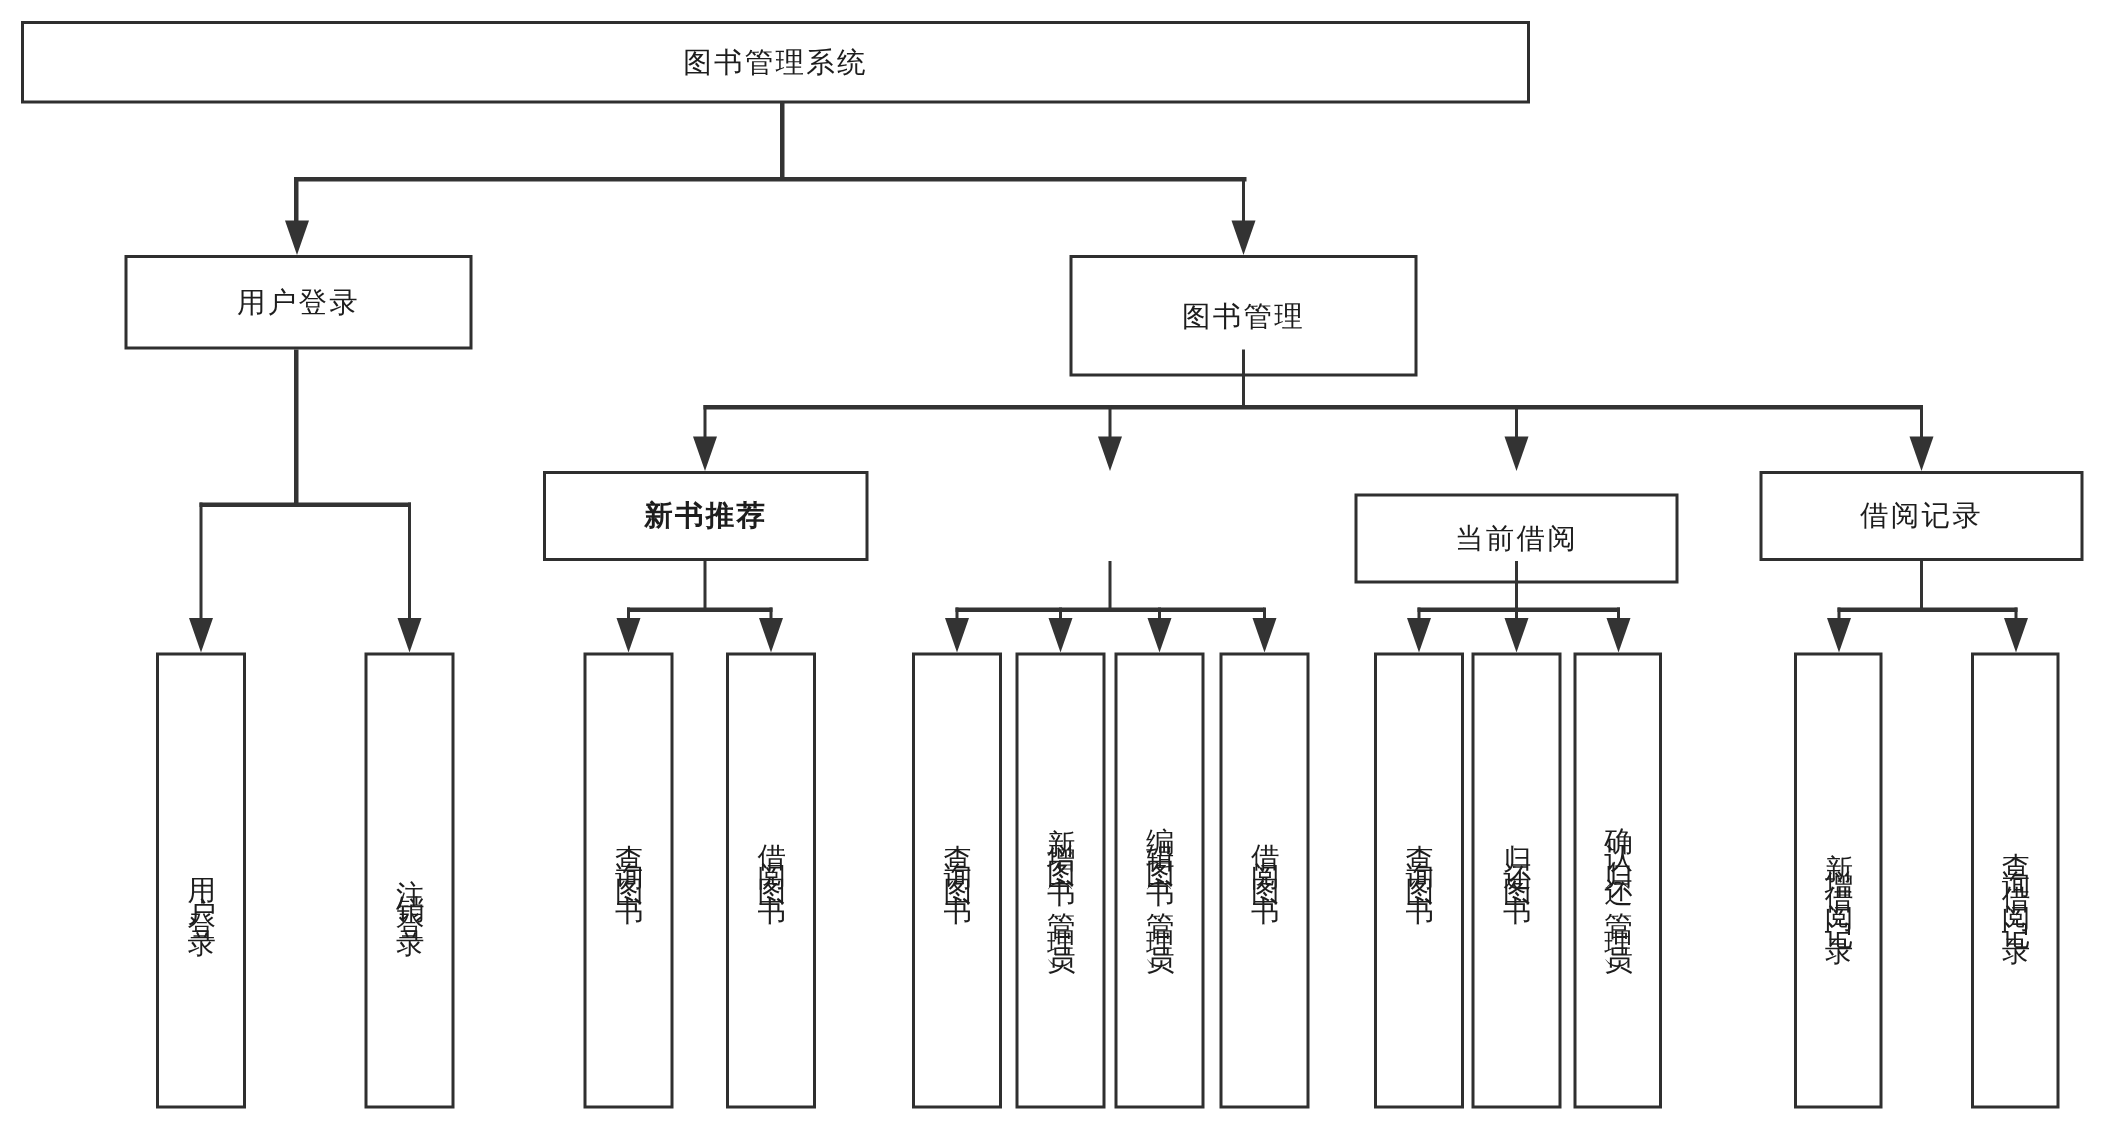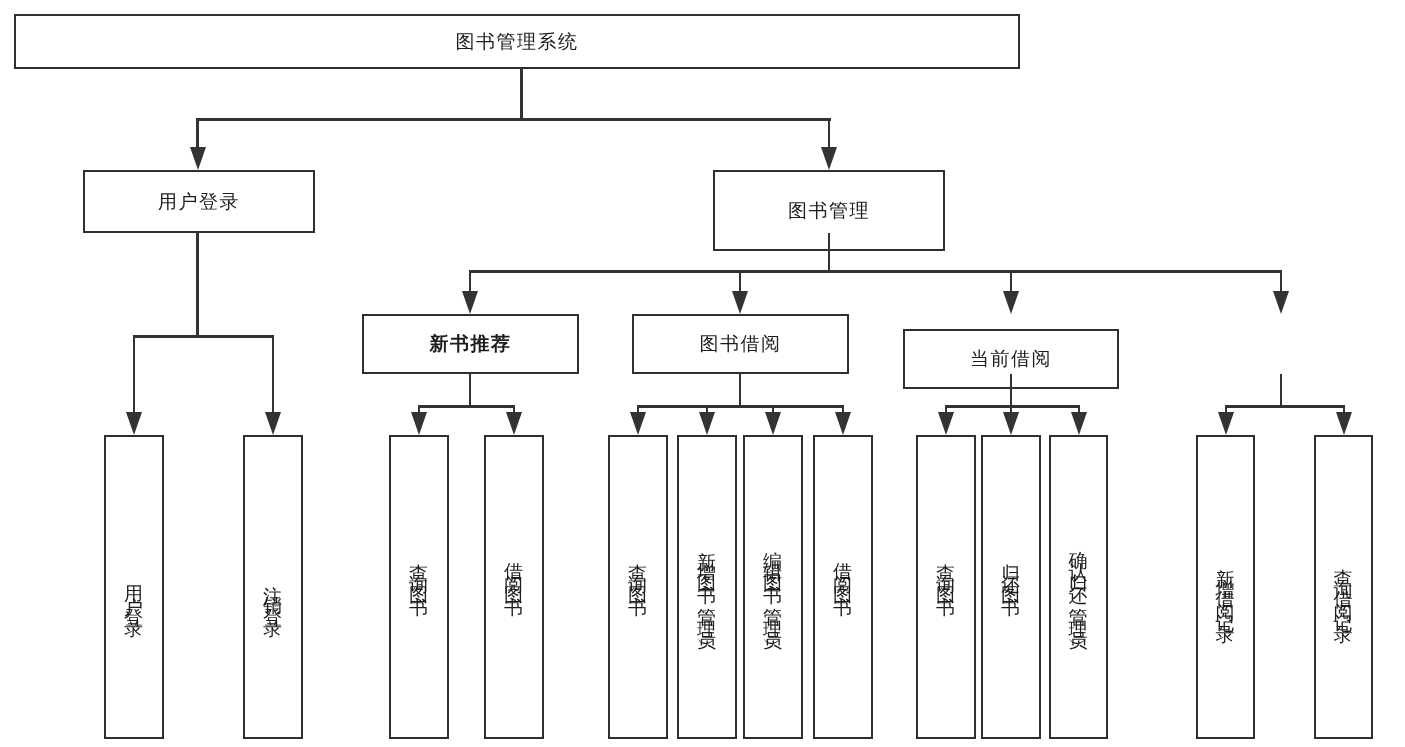--- a/index.html
+++ b/index.html
@@ -76,25 +76,25 @@
   <div class="vline" style="left:738.75px;top:270px;height:23px;"></div>
   <div class="arrow" style="left:732px;top:291px;"></div>
   <div class="vline" style="left:1009.75px;top:270px;height:23px;"></div>
   <div class="arrow" style="left:1003px;top:291px;"></div>
   <div class="vline" style="left:1279.75px;top:270px;height:23px;"></div>
   <div class="arrow" style="left:1273px;top:291px;"></div>
 
   <div class="box hbox" style="left:362px;top:314px;width:217px;height:60px;font-weight:bold;">
     <span>新书推荐</span>
   </div>
-  <div class="box hbox" style="left:632px;top:314px;width:217px;height:60px;">
-    <span>图书借阅</span>
-  </div>
   <div class="box hbox" style="left:903px;top:329px;width:216px;height:60px;">
     <span>当前借阅</span>
+  </div>
+  <div class="box hbox" style="left:1173px;top:314px;width:216px;height:60px;">
+    <span>借阅记录</span>
   </div>
 
   <div class="vline" style="left:468.75px;top:374px;height:33px;"></div>
   <div class="vline" style="left:738.75px;top:374px;height:33px;"></div>
   <div class="vline" style="left:1009.75px;top:374px;height:33px;"></div>
   <div class="vline" style="left:1279.75px;top:374px;height:33px;"></div>
 
   <div class="hline" style="left:418px;top:405px;width:97px;"></div>
   <div class="vline" style="left:417.75px;top:405px;height:9px;"></div>
   <div class="arrow" style="left:411px;top:412px;"></div>

